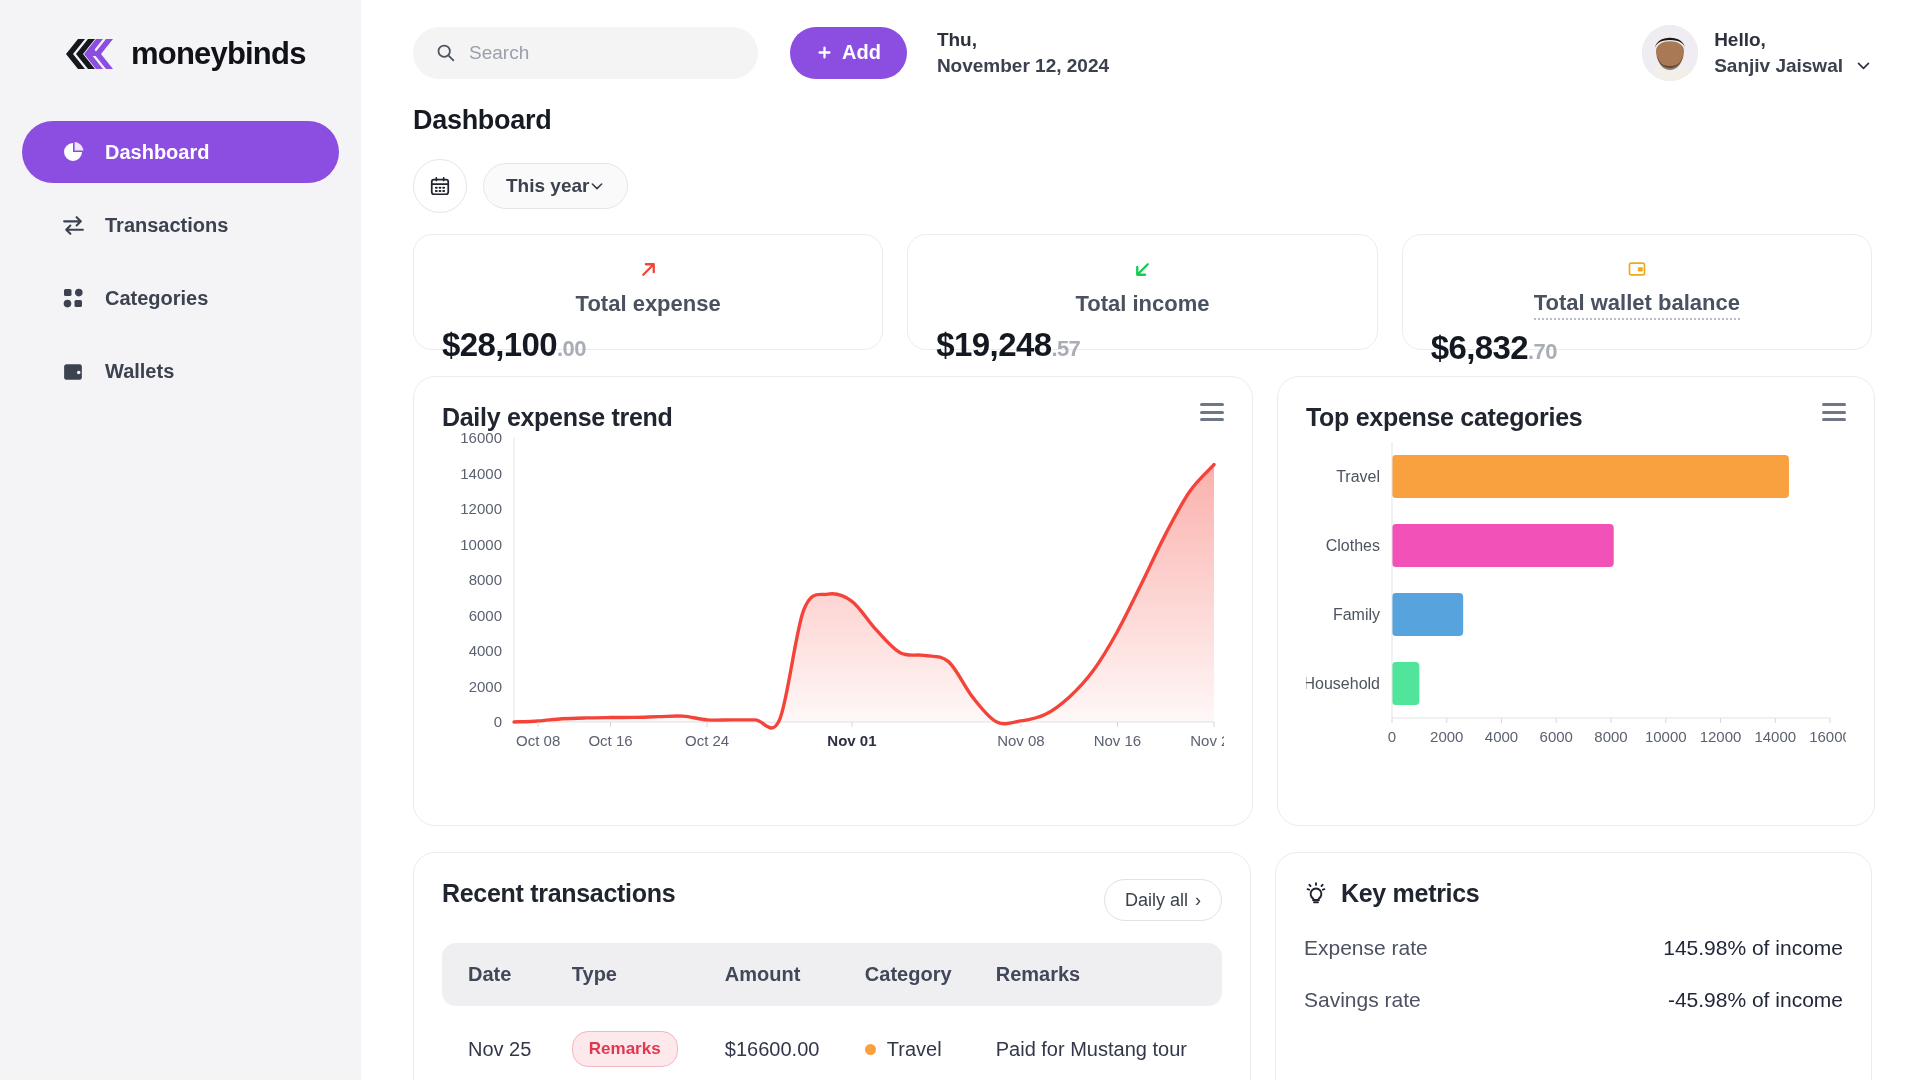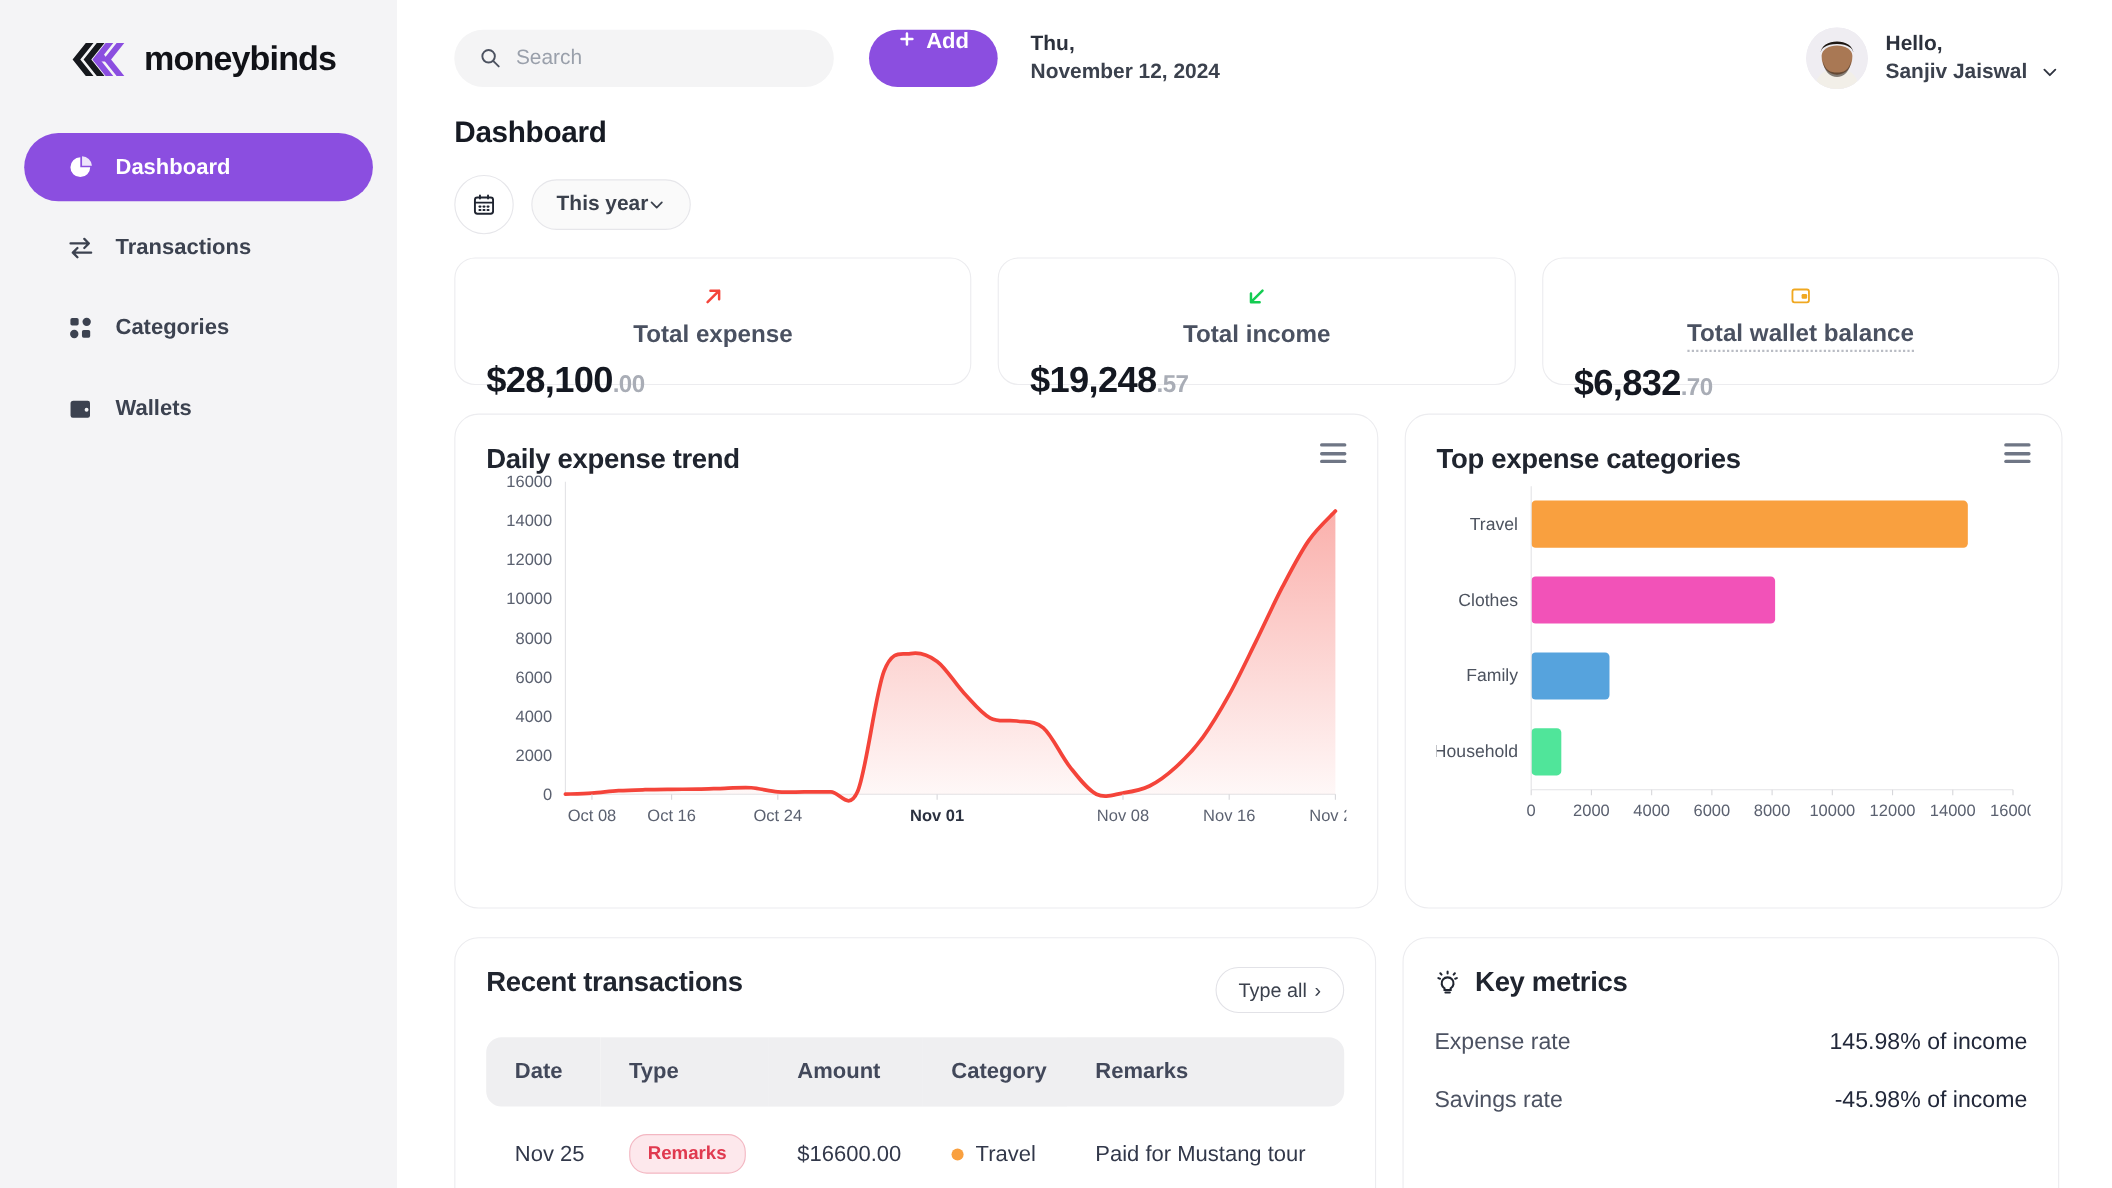--- a/index.html
+++ b/index.html
@@ -59,21 +59,21 @@
   }
   .search-box input::placeholder { color: #9aa0ab; }
 
   .add-btn {
     margin-left: 32px;
     height: 52px; padding: 0 26px;
     background: #8b4ee0; color: #fff;
     border: 0; border-radius: 26px;
     font-family: "Liberation Sans", sans-serif;
     font-size: 20px; font-weight: 600;
-    display: flex; gap: 9px;
+    display: flex; align-items: center; gap: 9px;
     cursor: pointer;
   }
   .date-block { margin-left: 30px; line-height: 1.36; }
   .date-dow { font-size: 19px; font-weight: 700; color: #2c313c; }
   .date-full { font-size: 19px; font-weight: 600; color: #3b414d; }
 
   .user { margin-left: auto; display: flex; align-items: center; gap: 16px; cursor: pointer; }
   .avatar {
     width: 56px; height: 56px; border-radius: 50%;
     overflow: hidden; flex: 0 0 56px;
@@ -442,21 +442,21 @@
               </svg>
           </div>
         </section>
       </div>
 
       <div class="bottom">
         <section class="card bottom-left">
           <div class="card-head">
             <div class="card-title">Recent transactions</div>
             <button class="view-all">
-              <span>Type all</span>
+              <span>Daily all</span>
               <span>›</span>
             </button>
           </div>
           <table class="tx">
             <thead>
               <tr>
                 <th>Date</th>
                 <th>Type</th>
                 <th>Amount</th>
                 <th>Category</th>

